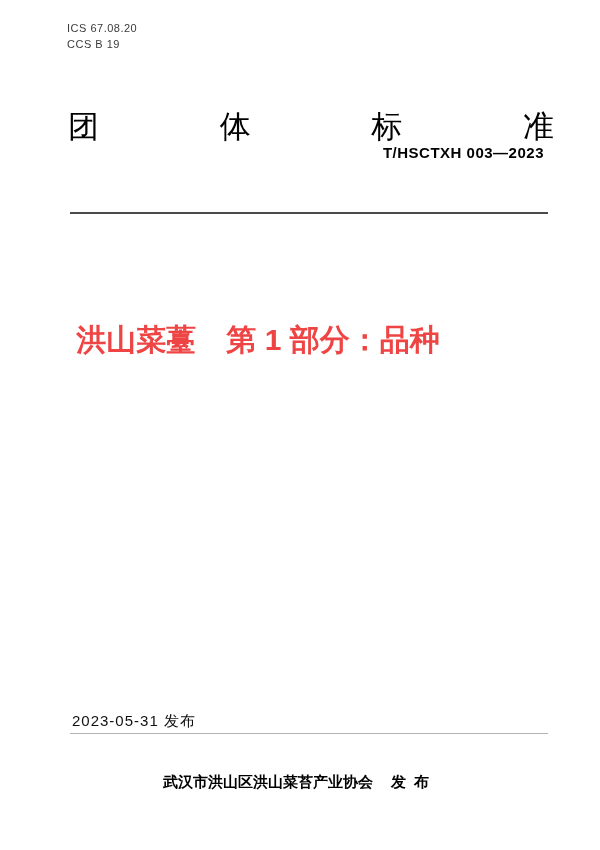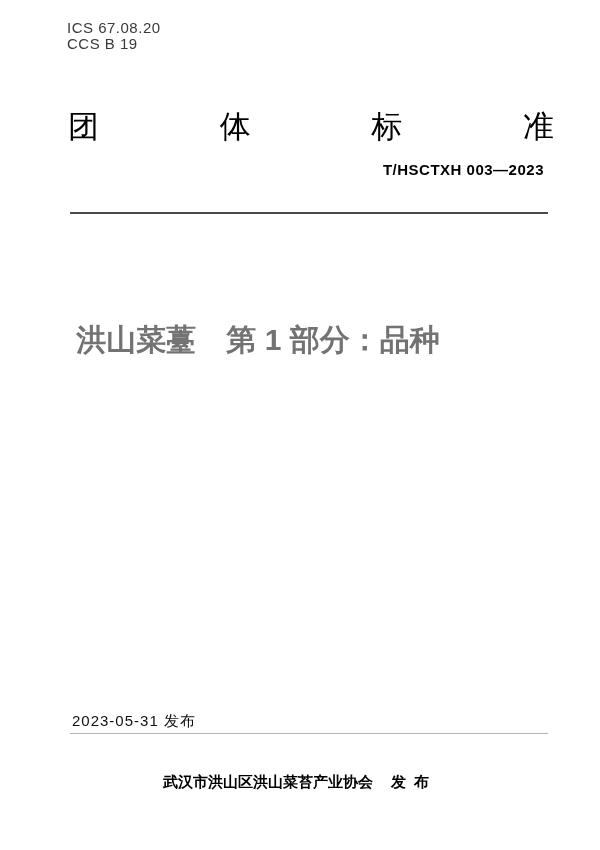--- a/index.html
+++ b/index.html
@@ -7,40 +7,40 @@
     position:relative;
     width:600px;height:850px;
     margin:0 auto;
     background:#ffffff;
     font-family:"Liberation Sans", sans-serif;
     color:#000;
     overflow:hidden;
   }
   .ics-block{
     position:absolute;left:67px;top:20px;
-    font-size:15px;line-height:16px;color:#3a3a3a;
+    font-size:11px;line-height:16px;color:#3a3a3a;
     letter-spacing:0.5px;
   }
   .doc-type{
     position:absolute;left:68px;top:106px;width:486px;
     display:flex;justify-content:space-between;
     font-size:31px;font-weight:500;color:#000;
   }
   .std-number{
-    position:absolute;right:56px;top:161px;
+    position:absolute;right:56px;top:144px;
     font-size:15px;font-weight:600;letter-spacing:0.5px;color:#000;
   }
   .rule-top{
     position:absolute;left:70px;top:212px;width:478px;height:2px;
     background:#4a4a4a;
   }
   .doc-title{
     position:absolute;left:0;top:320px;width:516px;
     text-align:center;
-    font-size:30px;font-weight:700;color:#737373;
+    font-size:30px;font-weight:700;color:#ef4444;
     white-space:pre;
   }
   .dates-row{
     position:absolute;left:72px;top:712px;width:476px;
     display:flex;justify-content:space-between;
     font-size:15px;color:#111;letter-spacing:1px;
   }
   .rule-bottom{
     position:absolute;left:70px;top:733px;width:478px;height:1px;
     background:#b3b3b3;

